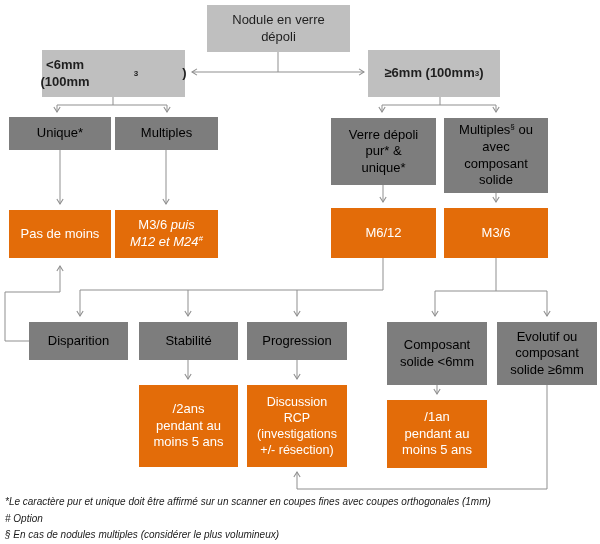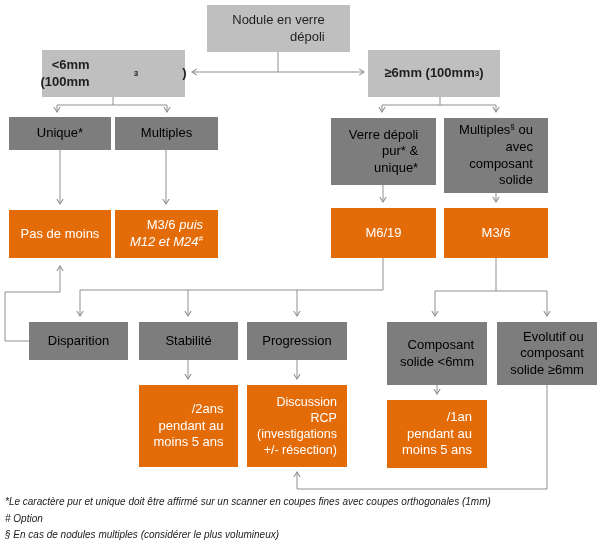--- a/index.html
+++ b/index.html
@@ -1,20 +1,20 @@
 <!DOCTYPE html>
 <html><head>
 <meta charset="utf-8">
 <style>
   html,body{margin:0;padding:0;background:#fff;}
   #canvas{position:relative;width:600px;height:544px;background:#ffffff;overflow:hidden;
           font-family:"Liberation Sans",sans-serif;}
   svg.connectors{position:absolute;left:0;top:0;width:600px;height:544px;z-index:0;}
   .box{position:absolute;z-index:1;display:flex;align-items:center;justify-content:center;
-       text-align:right;white-space:pre-line;line-height:1.28;box-sizing:border-box;padding:2px 11px;}
+       text-align:center;white-space:pre-line;line-height:1.28;box-sizing:border-box;padding:2px 11px;}
   .light{background:#bfbfbf;color:#1f1f1f;font-size:13px;}
   .light.bold{font-weight:bold;}
   .dark{background:#7d7d7d;color:#000000;font-size:13px;}
   .orange{background:#e36c09;color:#ffffff;font-size:13px;}
   .sup{font-size:0.62em;vertical-align:super;line-height:0;}
   .it{font-style:italic;}
   .footnotes{position:absolute;left:5px;top:494px;width:590px;z-index:1;
              font-style:italic;color:#1a1a1a;font-size:10px;line-height:16.5px;}
 </style>
 </head>
@@ -87,21 +87,21 @@
   <div class="box dark" style="left:444px;top:118px;width:104px;height:75px;"><div><span>Multiples</span><span class="sup">§</span><span> ou
 avec
 composant
 solide</span></div></div>
 
   <div class="box orange" style="left:9px;top:210px;width:102px;height:48px;">Pas de moins</div>
 
   <div class="box orange" style="left:115px;top:210px;width:103px;height:48px;"><div><span>M3/6 </span><span class="it">puis
 M12 et M24</span><span class="sup it">#</span></div></div>
 
-  <div class="box orange" style="left:331px;top:208px;width:105px;height:50px;">M6/19</div>
+  <div class="box orange" style="left:331px;top:208px;width:105px;height:50px;">M6/12</div>
 
   <div class="box orange" style="left:444px;top:208px;width:104px;height:50px;">M3/6</div>
 
   <div class="box dark" style="left:29px;top:322px;width:99px;height:38px;">Disparition</div>
 
   <div class="box dark" style="left:139px;top:322px;width:99px;height:38px;">Stabilité</div>
 
   <div class="box dark" style="left:247px;top:322px;width:100px;height:38px;">Progression</div>
 
   <div class="box dark" style="left:387px;top:322px;width:100px;height:63px;">Composant

